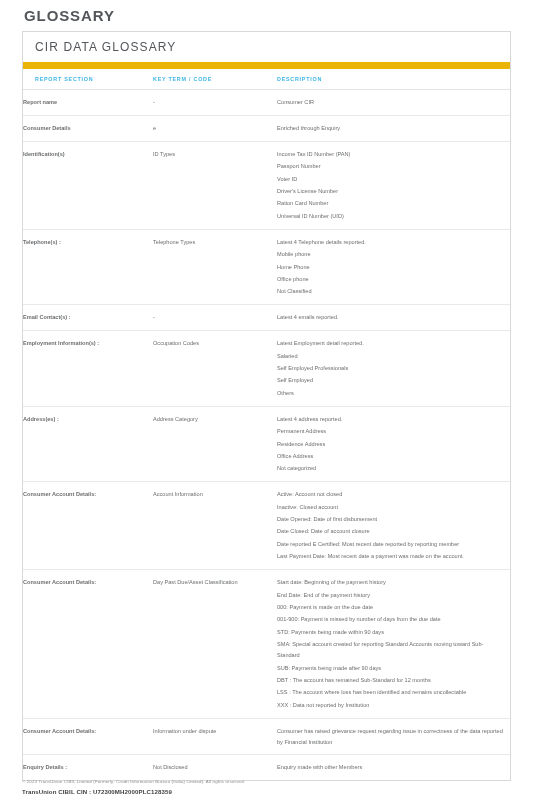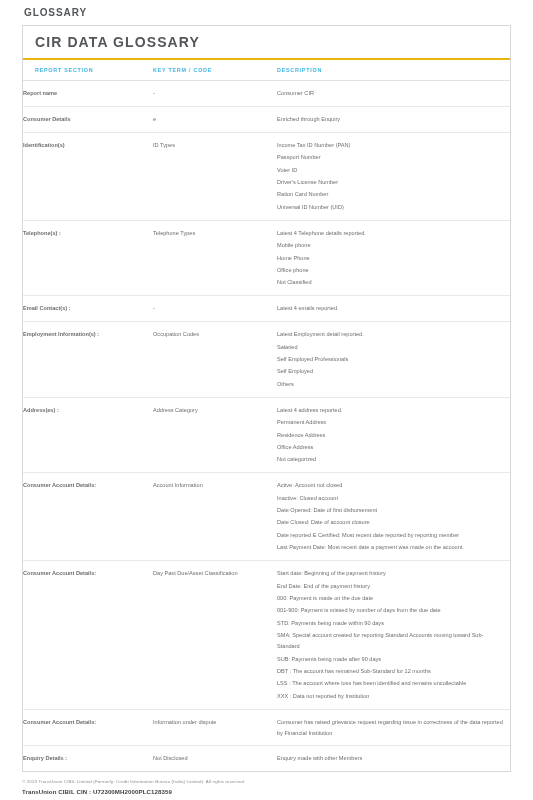--- a/index.html
+++ b/index.html
@@ -34,41 +34,41 @@
     overflow: hidden;
     font-size: 5.5px;
     color: #b9babc;
     letter-spacing: 0.2px;
   }
   .top-sliver .ts-left { position: absolute; left: 24px; top: 0; }
   .top-sliver .ts-right { position: absolute; left: 285px; top: 0; }
 
   
   .section-heading {
-    font-size: 10px;
+    font-size: 15px;
     font-weight: bold;
     color: #53565a;
     letter-spacing: 0.9px;
     padding-top: 7px;
     padding-bottom: 7px;
     padding-left: 2px;
   }
 
   
   .card {
     border: 1px solid #d7d8da;
     background: #fff;
   }
   .card-title {
-    font-size: 14px;
-    font-weight: bold;
+    font-size: 12px;
+    font-weight: normal;
     color: #53565a;
     letter-spacing: 1.1px;
     padding: 8px 12px 8px 12px;
-    border-bottom: 2px solid #eab308;
+    border-bottom: 7px solid #eab308;
   }
 
   table.glossary {
     width: 100%;
     border-collapse: collapse;
     table-layout: fixed;
   }
   table.glossary col.c1 { width: 130px; }
   table.glossary col.c2 { width: 124px; }
   table.glossary col.c3 { width: auto; }

